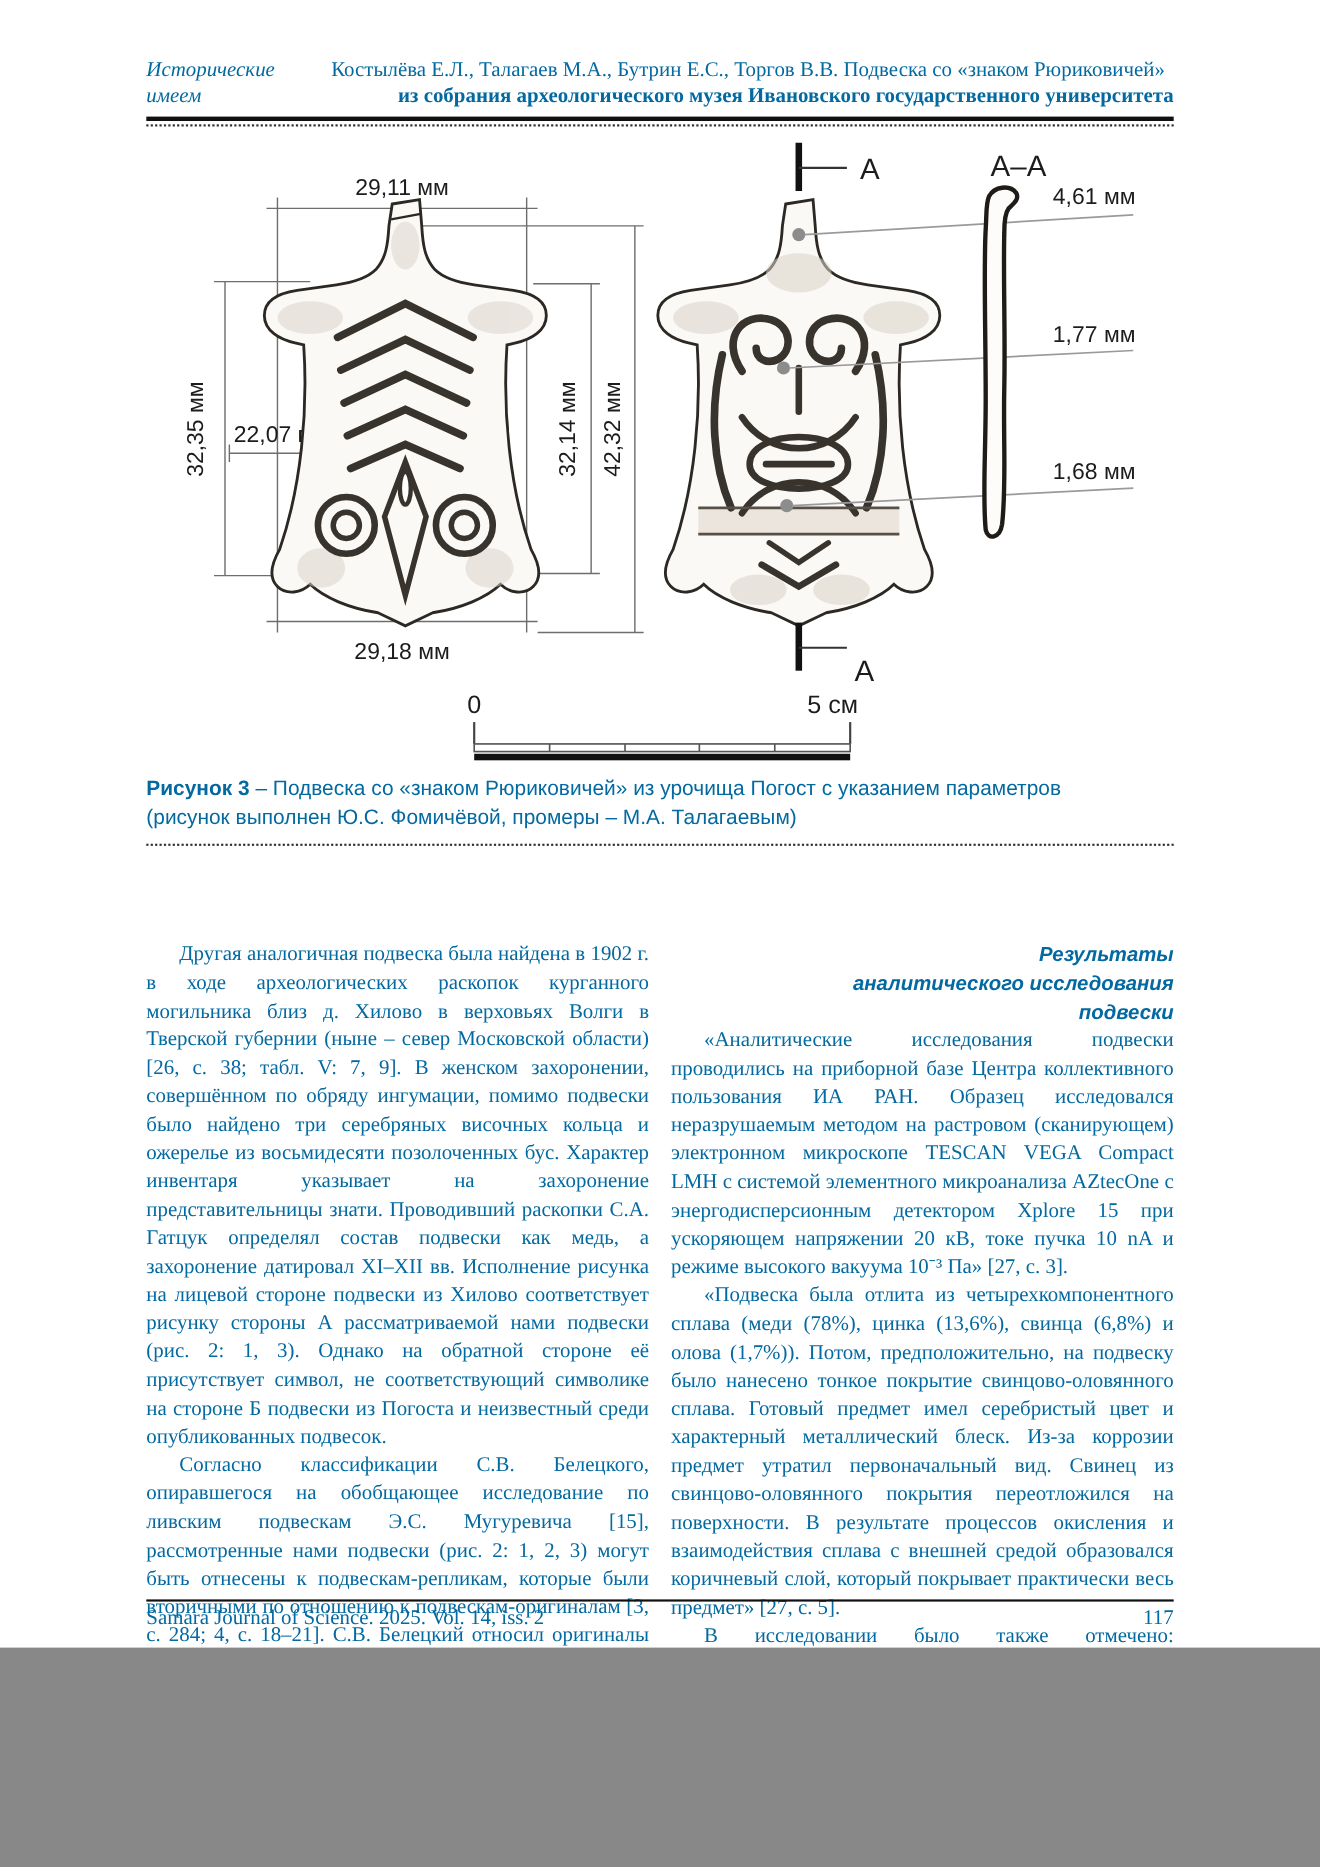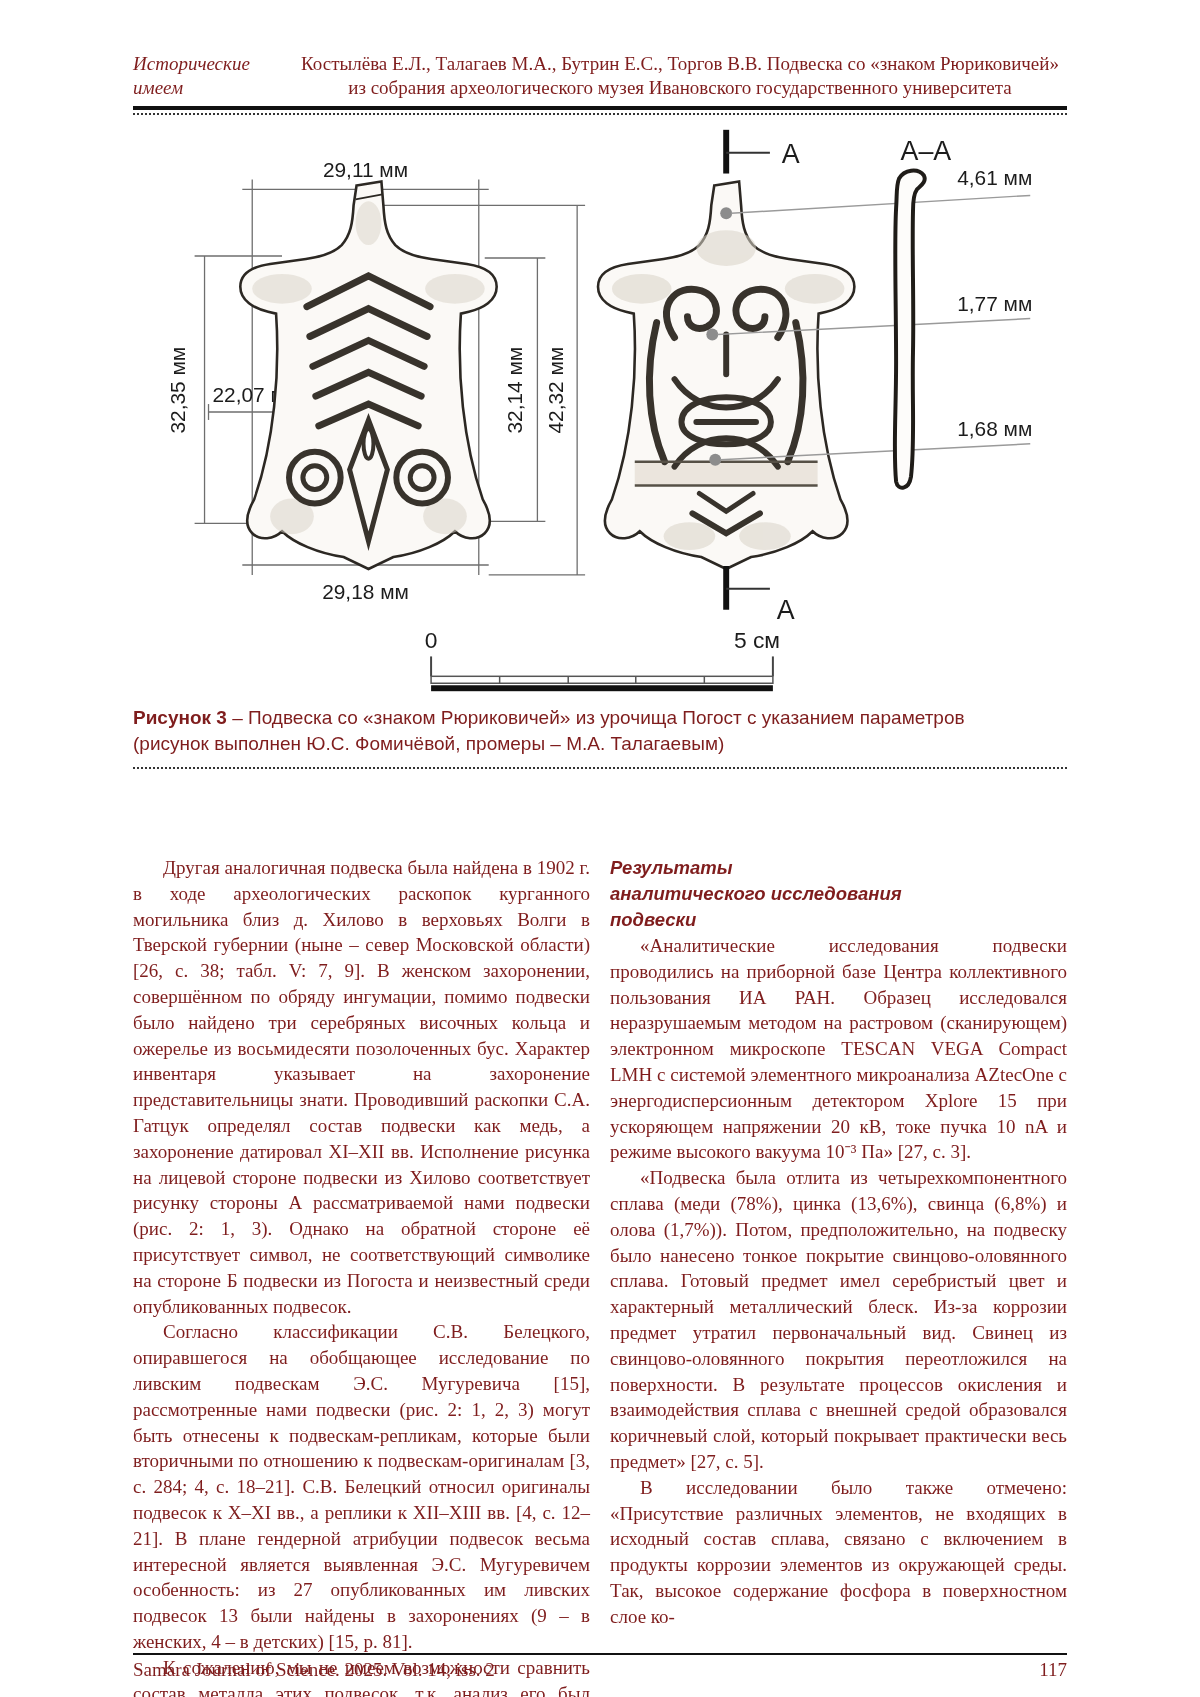--- a/index.html
+++ b/index.html
@@ -1,41 +1,41 @@
 <!DOCTYPE html>
 <html lang="ru"><head>
 <meta charset="utf-8">
 <style>
   html,body{margin:0;padding:0;background:#888;}
   .page{
-    width:1200px;height:1697px;background:#ffffff;margin:0 auto;position:relative;
-    font-family:"Liberation Serif", serif;color:#7f1d1d;box-sizing:border-box;
+    width:1200px;height:1498px;background:#ffffff;margin:0 auto;position:relative;
+    font-family:"Liberation Serif", serif;color:#0369a1;box-sizing:border-box;
     padding:52px 133px 0 133px;overflow:hidden;
   }
   
   .hdr{display:flex;align-items:flex-start;}
   .hdr-left{font-style:italic;font-size:19px;line-height:24px;white-space:nowrap;width:160px;flex:none;}
   .hdr-right{flex:1;text-align:center;font-size:19px;line-height:24px;}
-  .hdr-right .l2{}
+  .hdr-right .l2{text-align:right;font-weight:bold;}
   .rule-solid{border:0;border-top:4px solid #111;margin:6px 0 0 0;}
   .rule-dotted{border:0;border-top:2px dotted #333;margin:3px 0 0 0;}
   
   .fig{margin-top:8px;}
   .fig svg{display:block;}
   .fig-caption{font-family:"Liberation Sans", sans-serif;font-size:19px;line-height:26px;text-align:left;margin-top:4px;}
   .fig-caption b{font-weight:bold;}
   .cap-divider{border:0;border-top:2px dotted #333;margin:10px 0 0 0;}
   
   .cols{display:grid;grid-template-columns:1fr 1fr;column-gap:20px;margin-top:86px;}
   .col p{
     margin:0;text-align:justify;font-size:19px;line-height:25.8px;text-indent:30px;
   }
   .col-heading{
     font-family:"Liberation Sans", sans-serif;font-style:italic;font-weight:bold;
-    font-size:18.5px;line-height:26px;text-align:left;margin:0 0 0 0;
+    font-size:18.5px;line-height:26px;text-align:right;margin:0 0 0 0;
   }
   
   .footer{position:absolute;left:133px;right:133px;bottom:14px;}
   .footer-rule{border:0;border-top:2.5px solid #111;margin:0 0 2px 0;}
   .footer-row{display:flex;justify-content:space-between;font-size:19px;line-height:26px;}
   
   text{fill:#1c1c1c;}
   .dimtxt{font-family:"Liberation Sans", sans-serif;font-size:21px;}
   .sectxt{font-family:"Liberation Sans", sans-serif;font-size:27px;}
   .scaletxt{font-family:"Liberation Sans", sans-serif;font-size:23px;}

